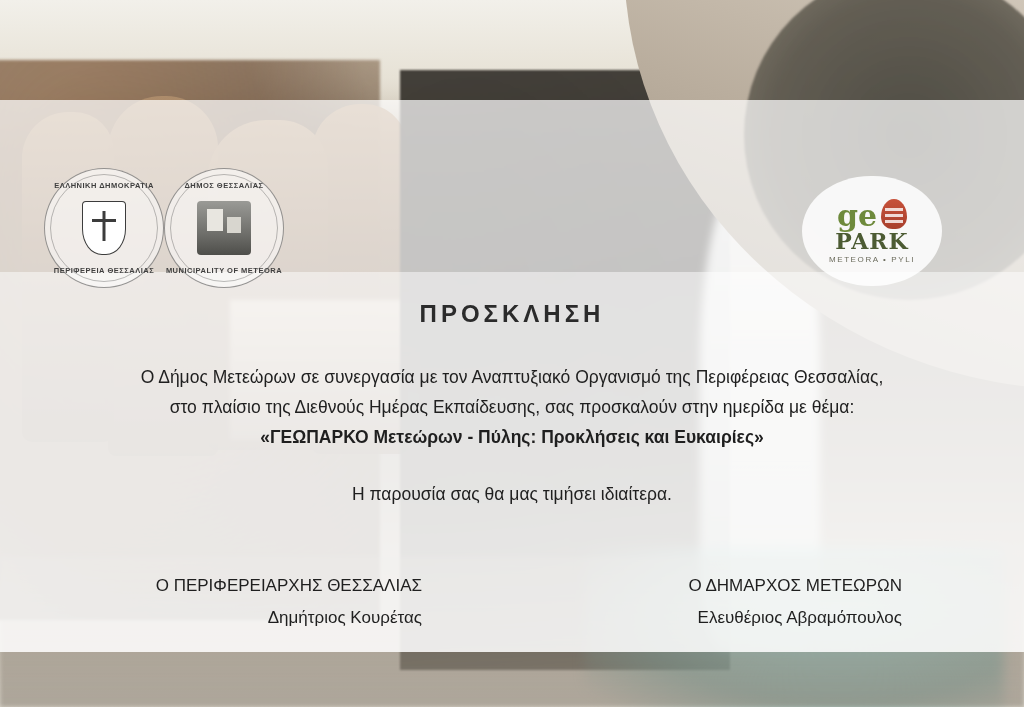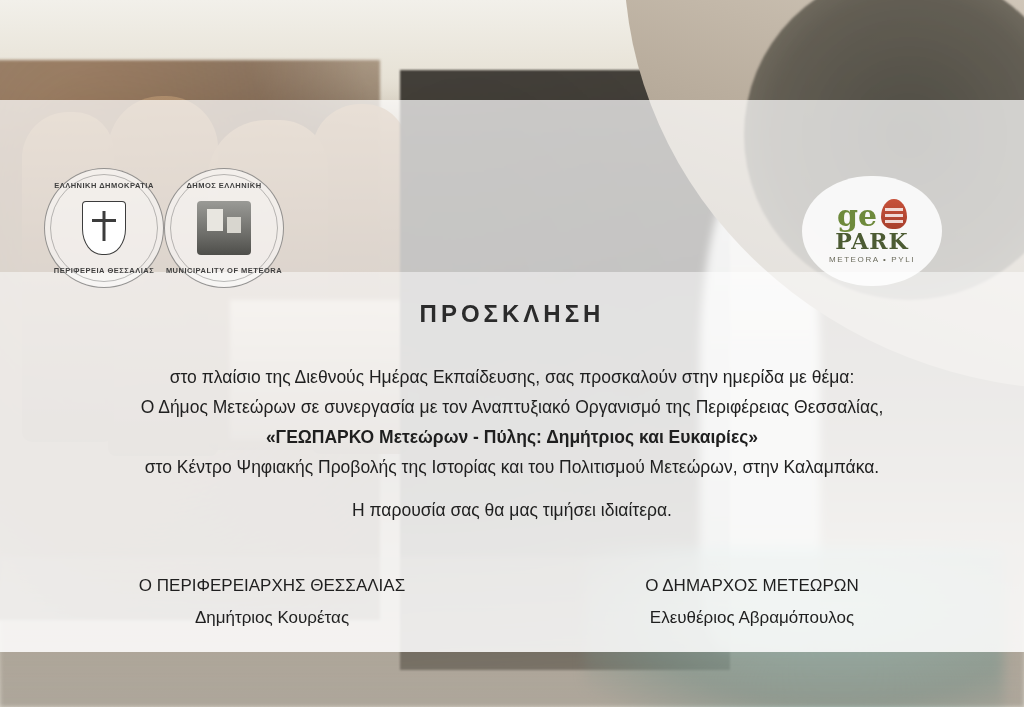--- a/index.html
+++ b/index.html
@@ -317,35 +317,35 @@
   }
   .para-line {
     font-size: 17.5px;
     line-height: 30px;
     color: #1f1f1f;
   }
   .para-line.bold {
     font-weight: 700;
   }
   .closing {
-    margin-top: 18px;
+    margin-top: 32px;
     font-size: 17.5px;
     color: #1f1f1f;
   }
 
   .signatures {
     position: absolute;
     left: 0; top: 576px;
     width: 1024px;
     display: flex;
     justify-content: center;
     gap: 180px;
   }
   .sig {
-    text-align: center;
+    text-align: right;
     min-width: 300px;
   }
   .sig-role {
     font-size: 17px;
     color: #1f1f1f;
     margin-bottom: 12px;
   }
   .sig-name {
     font-size: 17px;
     font-weight: 400;
@@ -383,44 +383,43 @@
     <div class="seal">
       <div class="seal-ring-text">
         <div class="ring-top">ΕΛΛΗΝΙΚΗ ΔΗΜΟΚΡΑΤΙΑ</div>
         <div class="ring-bottom">ΠΕΡΙΦΕΡΕΙΑ ΘΕΣΣΑΛΙΑΣ</div>
       </div>
       <div class="crest"></div>
     </div>
 
     <div class="seal">
       <div class="seal-ring-text">
-        <div class="ring-top">ΔΗΜΟΣ ΕΛΛΗΝΙΚΗ</div>
+        <div class="ring-top">ΔΗΜΟΣ ΘΕΣΣΑΛΙΑΣ</div>
         <div class="ring-bottom">MUNICIPALITY OF METEORA</div>
       </div>
       <div class="monastery-glyph"></div>
     </div>
 
   </div>
 
   <div class="geopark">
     <div class="geopark-top">
       <span class="geopark-geo">ge</span>
       <span class="geopark-mark"></span>
     </div>
     <div class="geopark-park">PARK</div>
     <div class="geopark-sub">METEORA • PYLI</div>
   </div>
 
   <div class="content">
     <div class="title">ΠΡΟΣΚΛΗΣΗ</div>
 
+    <div class="para-line">Ο Δήμος Μετεώρων σε συνεργασία με τον Αναπτυξιακό Οργανισμό της Περιφέρειας Θεσσαλίας,</div>
     <div class="para-line">στο πλαίσιο της Διεθνούς Ημέρας Εκπαίδευσης, σας προσκαλούν στην ημερίδα με θέμα:</div>
-    <div class="para-line">Ο Δήμος Μετεώρων σε συνεργασία με τον Αναπτυξιακό Οργανισμό της Περιφέρειας Θεσσαλίας,</div>
-    <div class="para-line bold">«ΓΕΩΠΑΡΚΟ Μετεώρων - Πύλης: Δημήτριος και Ευκαιρίες»</div>
-    <div class="para-line">στο Κέντρο Ψηφιακής Προβολής της Ιστορίας και του Πολιτισμού Μετεώρων, στην Καλαμπάκα.</div>
+    <div class="para-line bold">«ΓΕΩΠΑΡΚΟ Μετεώρων - Πύλης: Προκλήσεις και Ευκαιρίες»</div>
 
     <div class="closing">Η παρουσία σας θα μας τιμήσει ιδιαίτερα.</div>
   </div>
 
   <div class="signatures">
     <div class="sig">
       <div class="sig-role">Ο ΠΕΡΙΦΕΡΕΙΑΡΧΗΣ ΘΕΣΣΑΛΙΑΣ</div>
       <div class="sig-name">Δημήτριος Κουρέτας</div>
     </div>
     <div class="sig">

